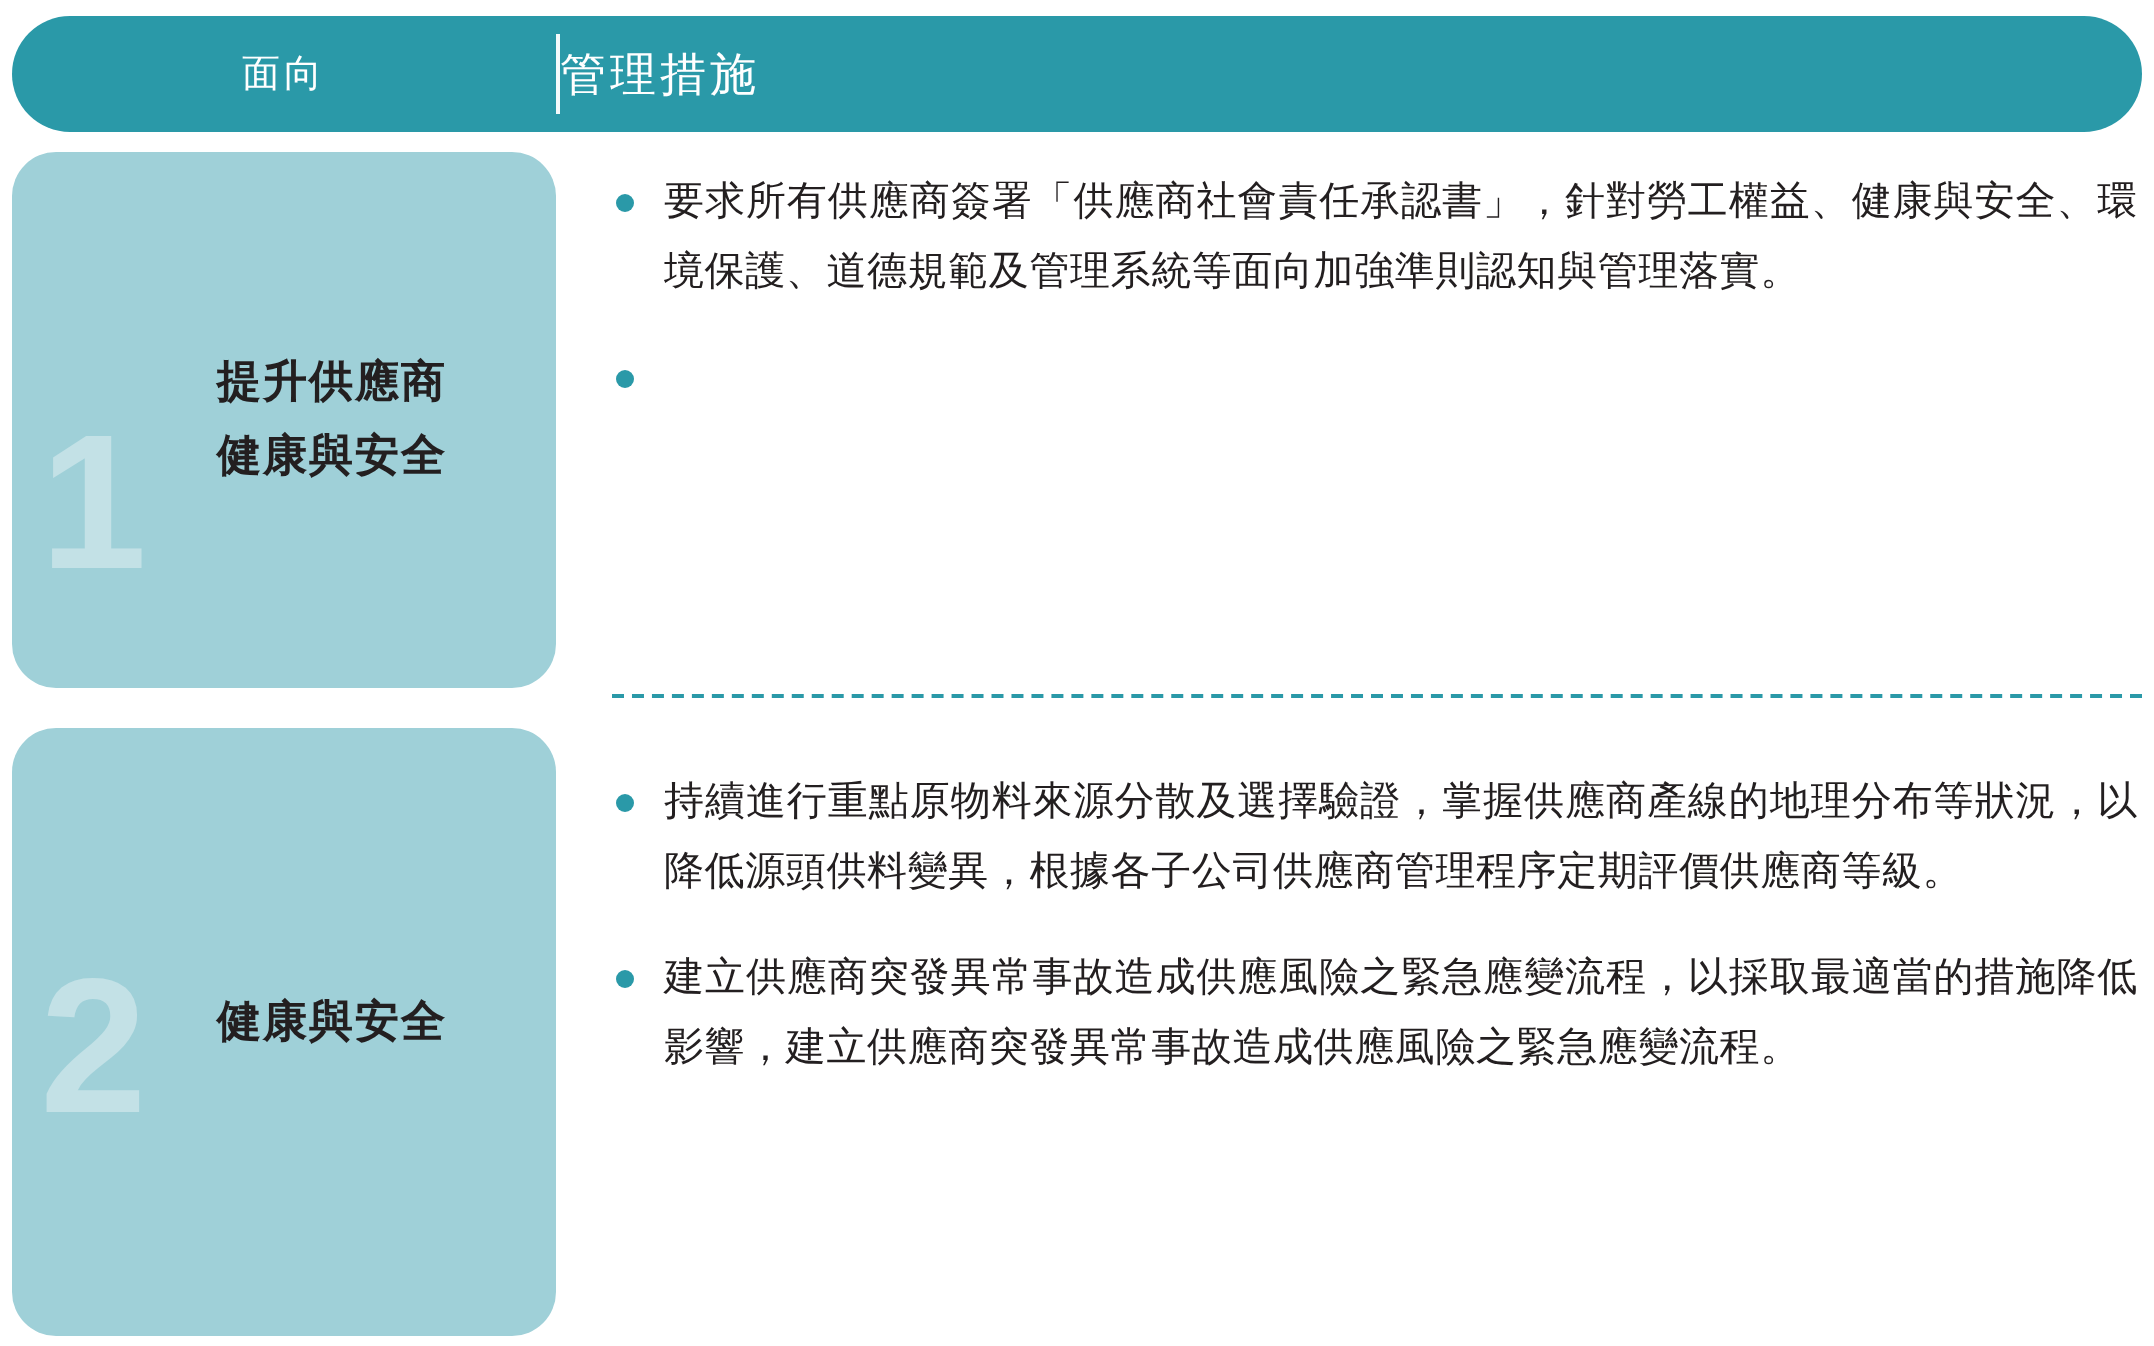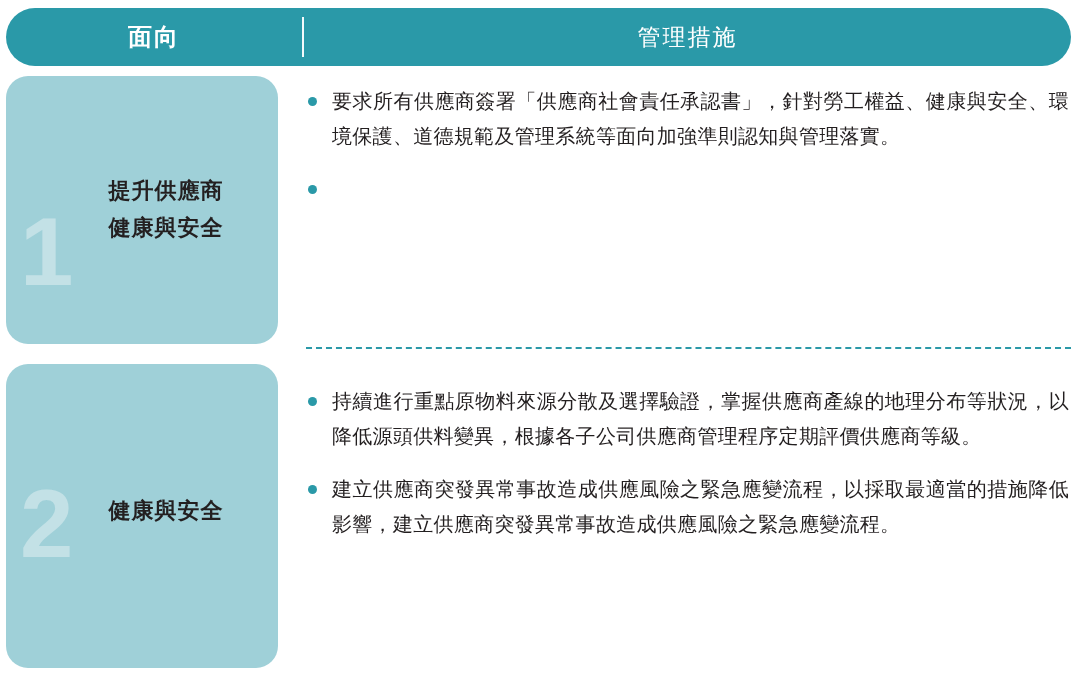--- a/index.html
+++ b/index.html
@@ -29,36 +29,36 @@
     top: 8px;
     width: 1065px;
     height: 58px;
     background: #2a99a8;
     border-radius: 29px;
     display: flex;
     align-items: center;
     box-sizing: border-box;
   }
   .header-col-1 {
-    width: 296px;
+    width: 272px;
     text-align: center;
     color: #ffffff;
-    font-size: 24px;
+    font-size: 19px;
     letter-spacing: 2px;
-    font-weight: 700;
+    font-weight: 400;
   }
   .header-divider {
     width: 2px;
     height: 40px;
     background: #ffffff;
     opacity: 0.95;
   }
   .header-col-2 {
     flex: 1;
-    text-align: center;
+    text-align: left;
     color: #ffffff;
     font-size: 23px;
     letter-spacing: 2px;
     font-weight: 400;
   }
 
   
   .body-area {
     position: absolute;
     left: 6px;

